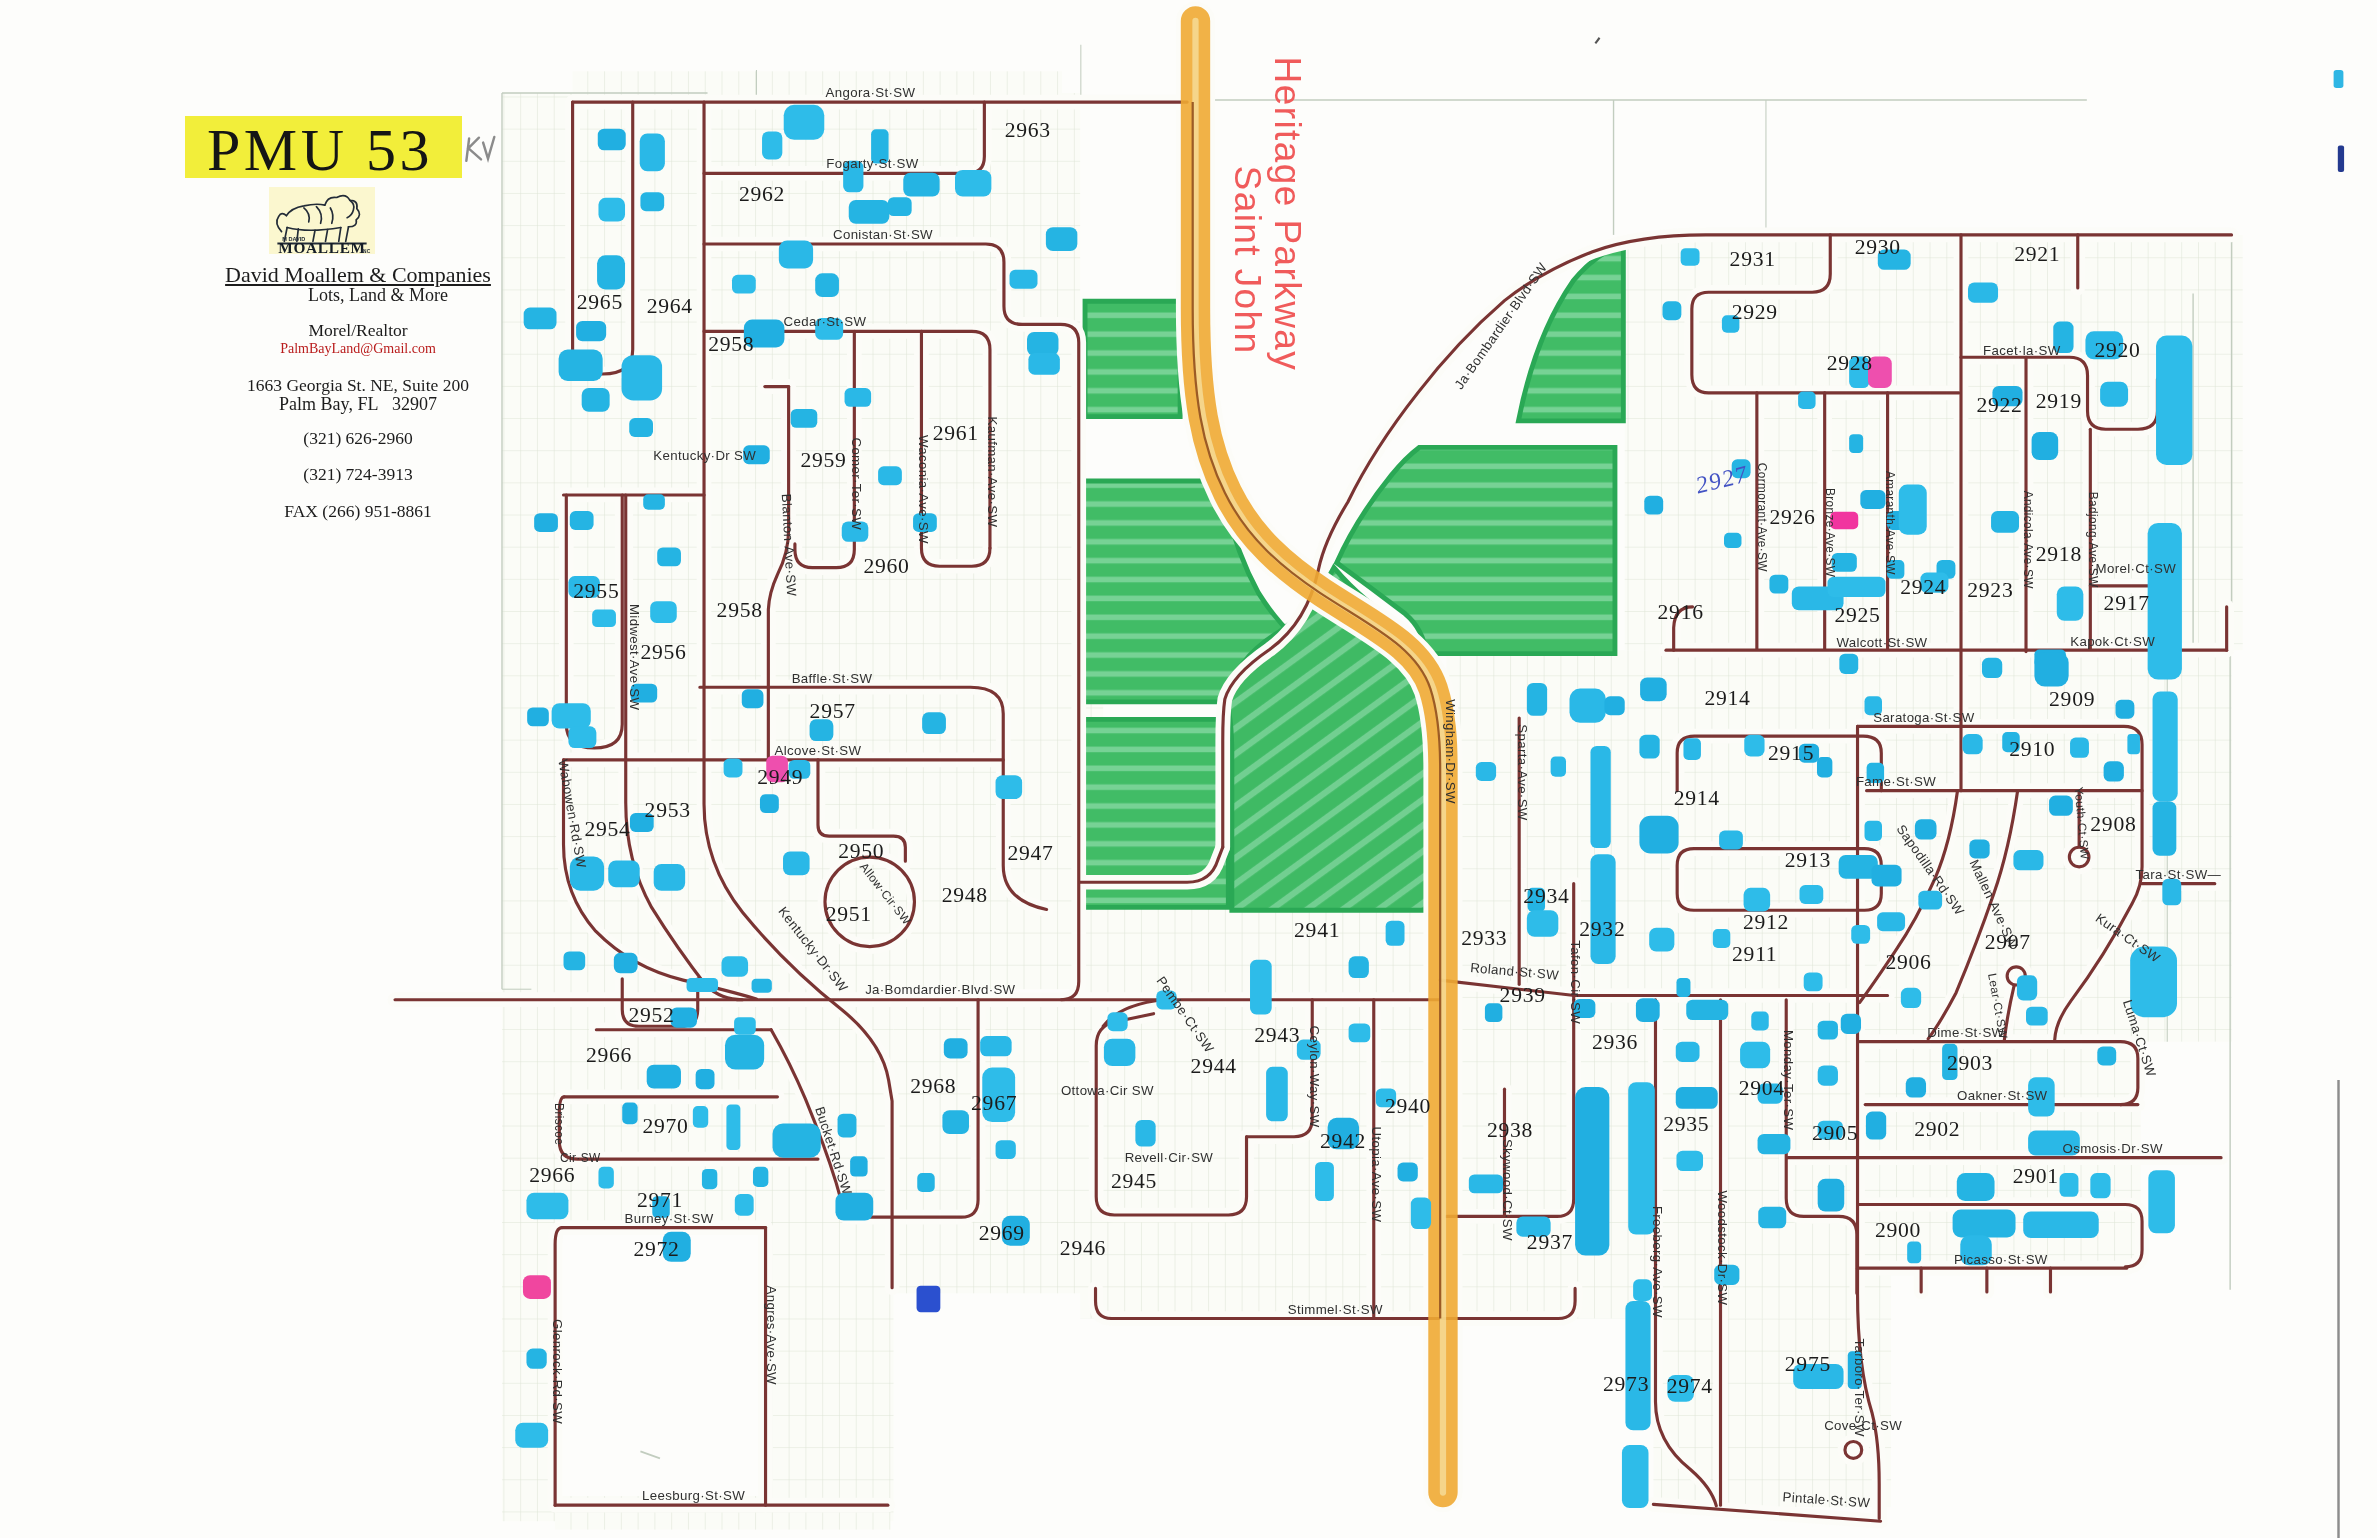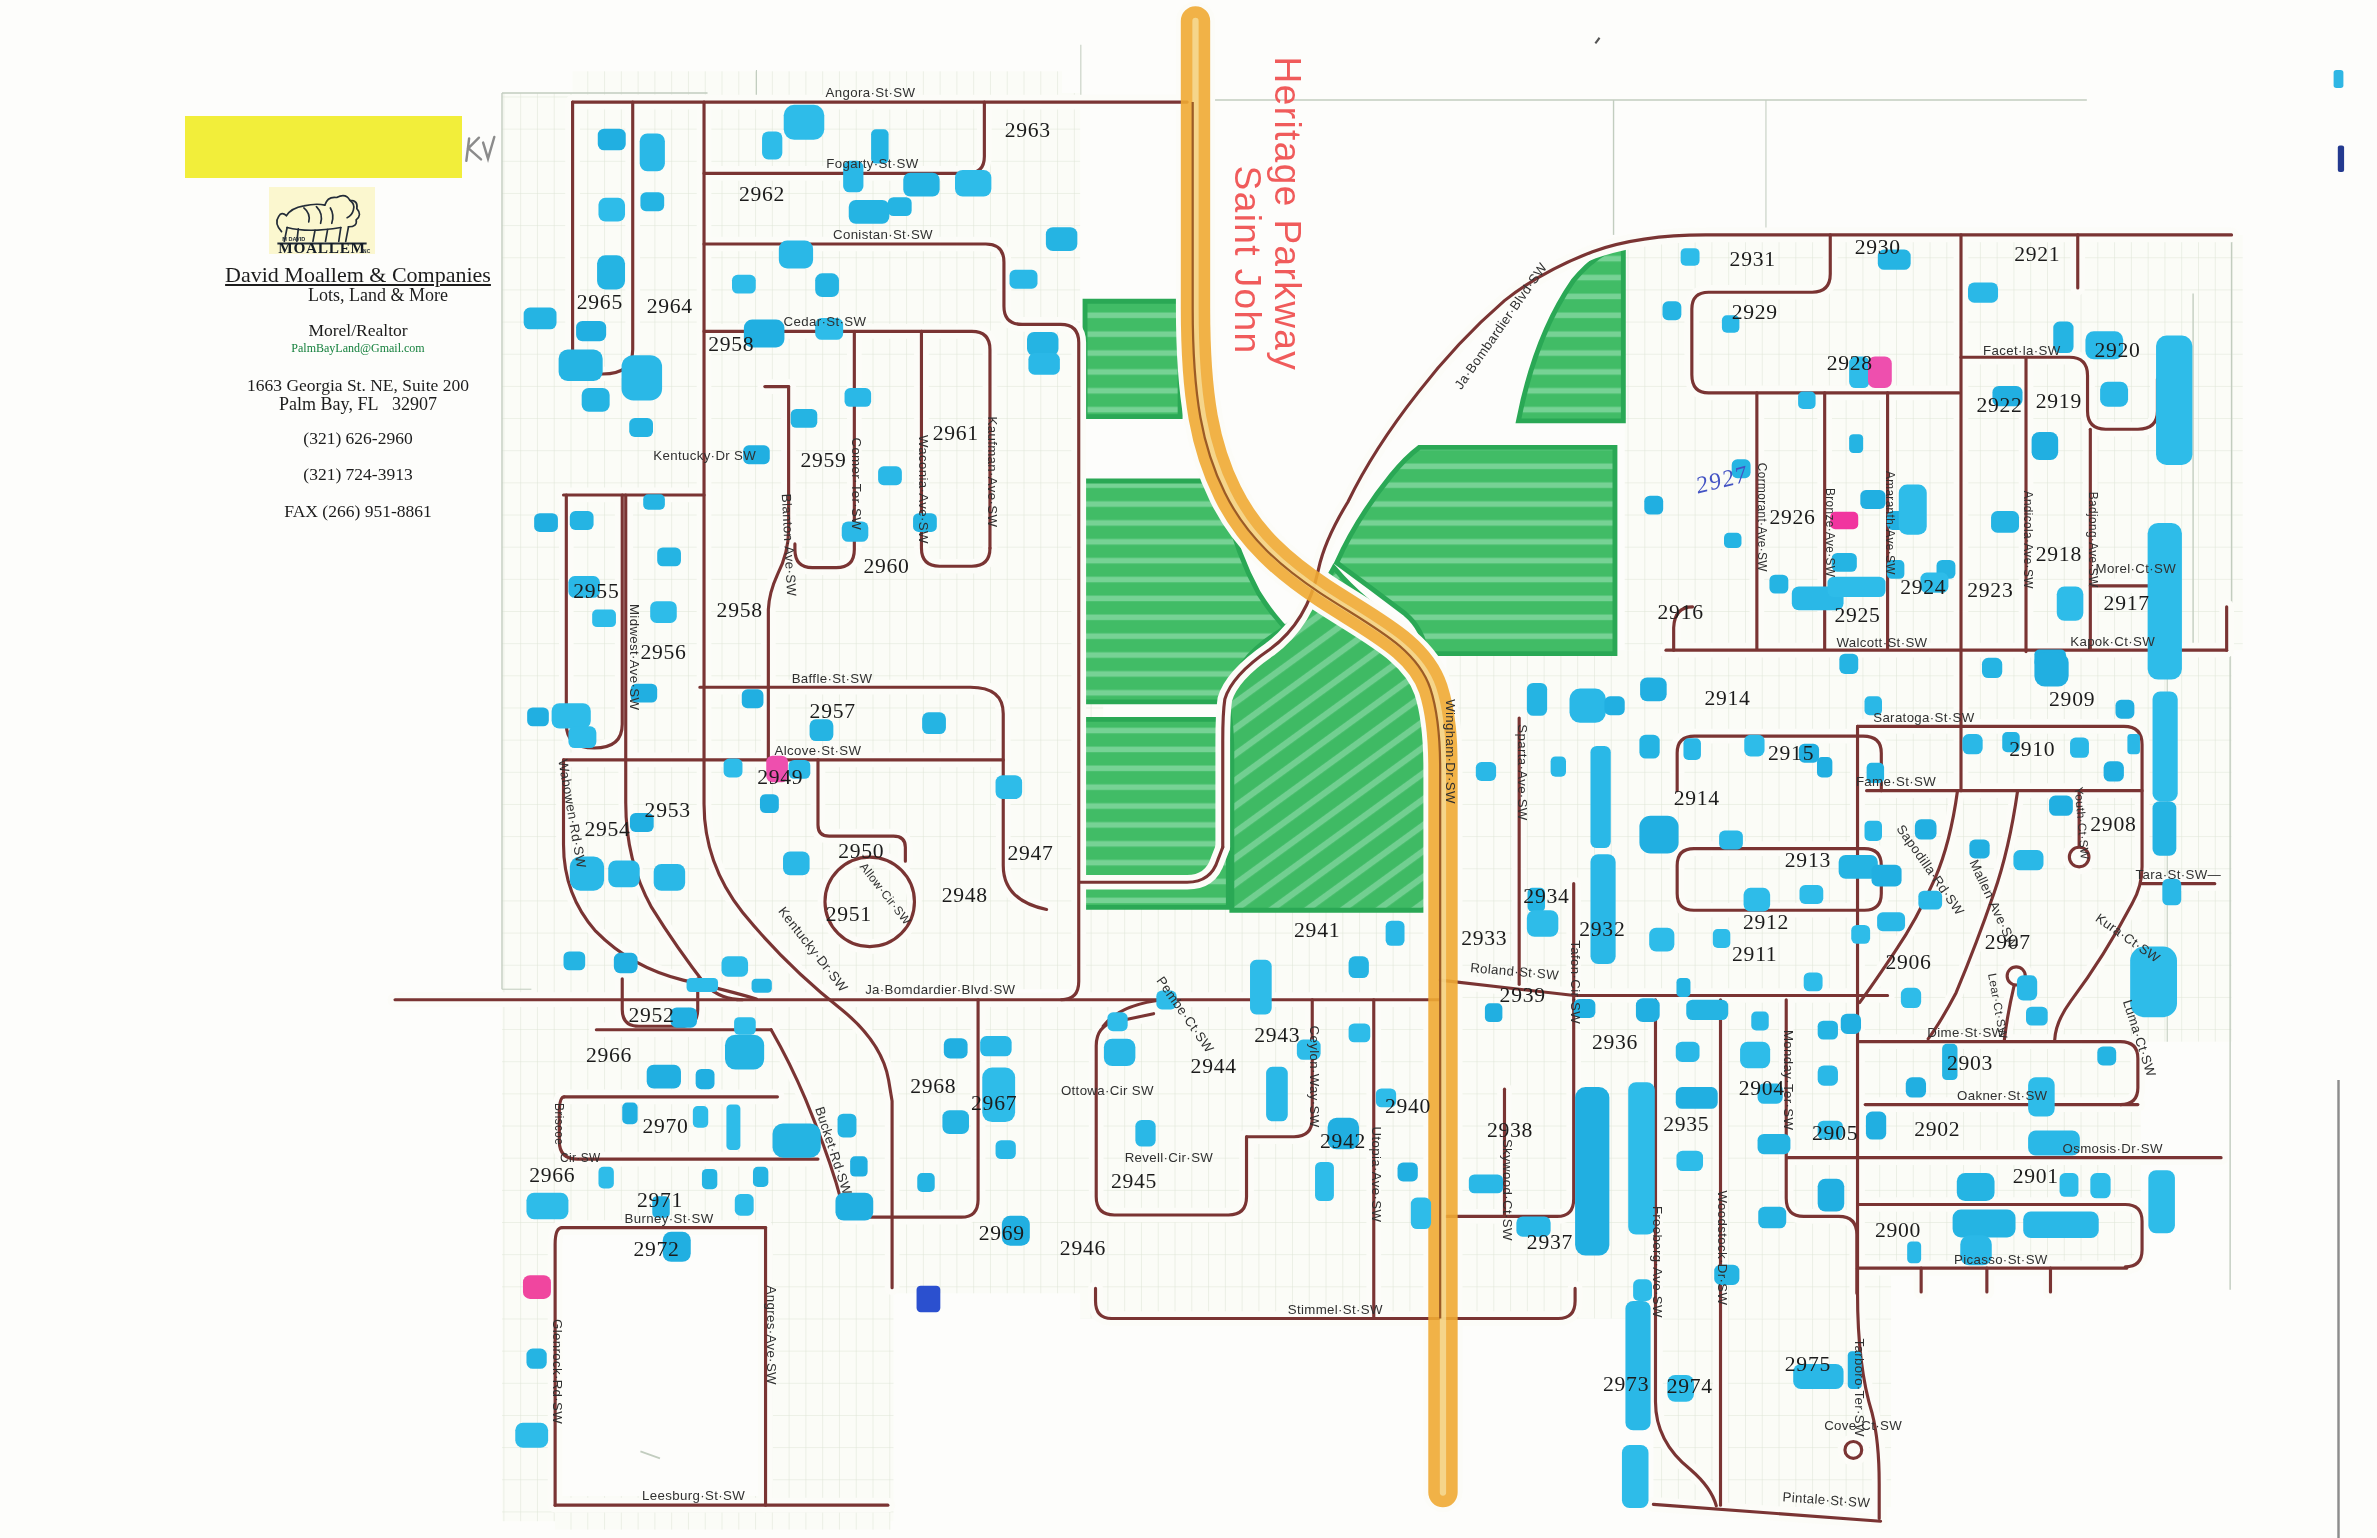--- a/index.html
+++ b/index.html
@@ -618,39 +618,40 @@
 <g stroke="#8b8b8b" stroke-width="3.5" fill="none" stroke-linecap="round">
 <path d="M671,198 L667,230 M669,213 L685,197 M671,213 L688,228"></path>
 <path d="M691,204 L698,227 L707,196"></path>
 </g>
 <path d="M3345,1545 V2200" stroke="#8d8d8d" stroke-width="3.5" fill="none"></path>
 <rect x="3338" y="100" width="14" height="26" rx="4" fill="#2fb6e4"></rect>
 <rect x="3344" y="208" width="9" height="38" rx="3" fill="#243a8f"></rect>
 <path d="M2282,62 l6,-8" stroke="#555" stroke-width="3"></path>
 </svg>
 <div class="abs" style="left:185px;top:116px;width:277px;height:62px;background:#f2ee3a;"></div>
+<div class="abs ctr" style="left:320px;top:116px;font-size:60px;color:#151515;letter-spacing:3.5px;">PMU 53</div>
 <div class="abs" style="left:269px;top:187px;"><svg width="106" height="67" viewBox="0 0 152 96" xmlns="http://www.w3.org/2000/svg">
 <rect width="152" height="96" fill="#fbf7cf"></rect>
 <g fill="none" stroke="#232c38" stroke-width="2.4" stroke-linecap="round">
 <path d="M18,64 Q7,52 14,42 Q18,35 25,41"></path>
 <path d="M25,41 Q32,30 50,27 Q68,23 80,26"></path>
 <path d="M80,26 Q84,13 97,15 Q110,8 116,19 Q128,19 126,31 Q134,40 125,47 Q127,57 114,57"></path>
 <path d="M116,19 Q124,25 121,33 Q119,41 112,44"></path>
 <path d="M114,57 L110,78 M103,58 L100,78"></path>
 <path d="M26,58 Q56,66 103,58"></path>
 <path d="M26,58 L22,78 M42,60 L40,78 M66,62 L63,78 M84,61 L81,78"></path>
 <path d="M50,30 Q60,38 57,50 M68,28 Q78,38 74,52 M88,30 Q94,40 90,52"></path>
 </g>
 <path d="M12,81 H140" stroke="#232c38" stroke-width="3"></path>
 <text x="19" y="77" font-family="Liberation Sans, sans-serif" font-size="8" fill="#232c38" font-weight="bold">M DAVID</text>
 <text x="76" y="94" font-family="Liberation Serif, serif" font-size="22" font-weight="bold" fill="#141c27" text-anchor="middle" letter-spacing="1">MOALLEM</text>
 <text x="133" y="95" font-family="Liberation Sans, sans-serif" font-size="7" fill="#232c38" font-weight="bold">INC</text>
 </svg></div>
 <div class="abs ctr" style="left:358px;top:262px;font-size:22px;color:#1c1c1c;text-decoration:underline;">David Moallem &amp; Companies</div>
 <div class="abs ctr" style="left:378px;top:285px;font-size:18px;color:#1c1c1c;">Lots, Land &amp; More</div>
 <div class="abs ctr" style="left:358px;top:320px;font-size:17.5px;color:#1c1c1c;">Morel/Realtor</div>
-<div class="abs ctr" style="left:358px;top:341px;font-size:12px;color:#15803d;">PalmBayLand@Gmail.com</div>
+<div class="abs ctr" style="left:358px;top:341px;font-size:14px;color:#b91c1c;">PalmBayLand@Gmail.com</div>
 <div class="abs ctr" style="left:358px;top:375px;font-size:17.5px;color:#1c1c1c;text-align:right;">1663 Georgia St. NE, Suite 200</div>
 <div class="abs ctr" style="left:358px;top:394px;font-size:18px;color:#1c1c1c;">Palm Bay, FL&nbsp;&nbsp;&nbsp;32907</div>
 <div class="abs ctr" style="left:358px;top:428px;font-size:17.5px;color:#1c1c1c;">(321) 626-2960</div>
 <div class="abs ctr" style="left:358px;top:464px;font-size:17.5px;color:#1c1c1c;">(321) 724-3913</div>
 <div class="abs ctr" style="left:358px;top:501px;font-size:17.5px;color:#1c1c1c;">FAX (266) 951-8861</div>
 </div>
 
 </body></html>

